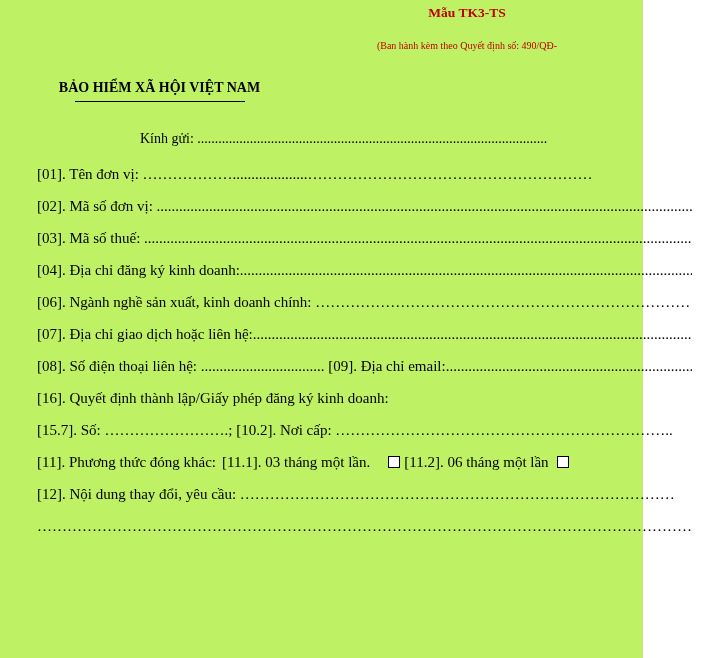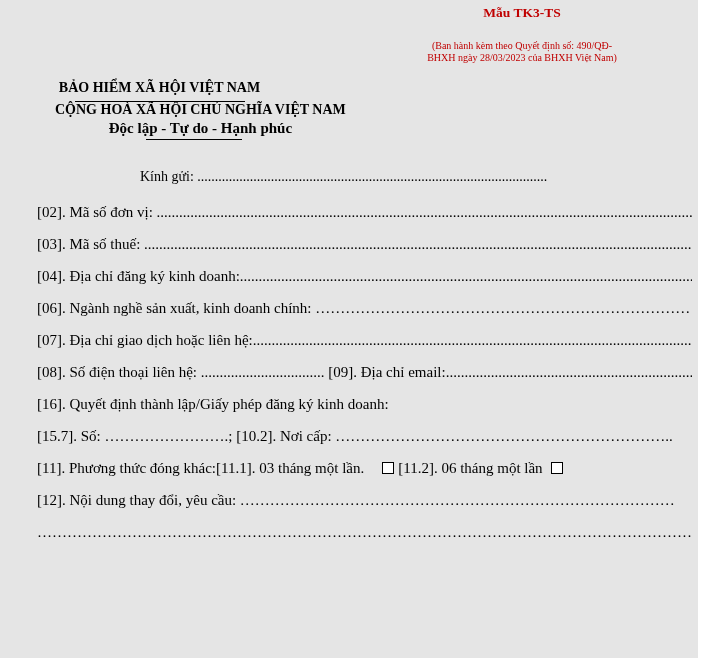--- a/index.html
+++ b/index.html
@@ -5,24 +5,24 @@
   * { margin: 0; padding: 0; box-sizing: border-box; }
   html, body { background: #ffffff; }
   body {
     width: 727px; height: 658px;
     font-family: "Liberation Serif", "DejaVu Serif", serif;
     color: #000;
     overflow: hidden;
     position: relative;
   }
   .page {
-    width: 698px; height: 658px;
+    width: 643px; height: 658px;
     padding: 5px 35px 0 37px;
     position: relative;
-    background: #e5e5e5;
+    background: #bef264;
   }
 
   
   .form-code-block {
     position: absolute;
     top: 5px; right: 10px;
     width: 332px;
     text-align: center;
     color: #c00000;
     line-height: 1.18;
@@ -34,21 +34,20 @@
   .form-code-note {
     font-size: 10px;
     margin-top: 19px;
   }
 
   
   .header-row {
     margin-top: 75px;
     display: flex;
     align-items: flex-start;
-    flex-direction: column;
   }
   .header-left {
     width: 245px;
     text-align: center;
   }
   .agency-name {
     font-weight: bold;
     font-size: 14px;
     white-space: nowrap;
   }
@@ -111,61 +110,56 @@
   .fields {
     margin-top: 4px;
     font-size: 15px;
   }
   .line {
     line-height: 32px;
     white-space: nowrap;
     overflow: hidden;
     width: 655px;
   }
-  .opt1 { }
+  .opt1 { margin-left: 6px; }
   .opt2 { margin-left: 4px; }
   .checkbox {
     display: inline-block;
     width: 12px; height: 12px;
     border: 1.3px solid #000;
     vertical-align: -1px;
     background: #fff;
   }
   .cb1 { margin-left: 18px; }
   .cb2 { margin-left: 8px; }
 </style>
 </head>
 <body>
 
 <div class="page">
 
   <div class="form-code-block">
     <div class="form-code-title">Mẫu TK3-TS</div>
     <div class="form-code-note">
       <span>(Ban hành kèm theo Quyết định số: 490/QĐ-</span><br>
-      <span>BHXH ngày 28/03/2023 của BHXH Việt Nam)</span>
     </div>
   </div>
 
   <div class="header-row">
     <div class="header-left">
       <div class="agency-name">BẢO HIỂM XÃ HỘI VIỆT NAM</div>
       <div class="agency-underline"></div>
     </div>
-    <div class="header-right">
-      <div class="national-line1">CỘNG HOÀ XÃ HỘI CHỦ NGHĨA VIỆT NAM</div>
-      <div class="national-line2">Độc lập - Tự do - Hạnh phúc</div>
-      <div class="motto-underline"></div>
-    </div>
   </div>
 
 
   <div class="salutation">Kính gửi: ....................................................................................................</div>
 
   <div class="fields">
+    <div class="line">[01]. Tên đơn vị: ………………....................…………………………………………………</div>
     <div class="line">[02]. Mã số đơn vị: ................................................................................................................................................................</div>
     <div class="line">[03]. Mã số thuế: ....................................................................................................................................................................</div>
     <div class="line">[04]. Địa chỉ đăng ký kinh doanh:............................................................................................................................................</div>
     <div class="line">[06]. Ngành nghề sản xuất, kinh doanh chính: …………………………………………………………………</div>
     <div class="line">[07]. Địa chỉ giao dịch hoặc liên hệ:...........................................................................................................................................</div>
     <div class="line">[08]. Số điện thoại liên hệ: ................................. [09]. Địa chỉ email:............................................................................</div>
     <div class="line">[16]. Quyết định thành lập/Giấy phép đăng ký kinh doanh:</div>
     <div class="line">[15.7]. Số: …………………….; [10.2]. Nơi cấp: …………………………………………………………..</div>
 
     <div class="line">

